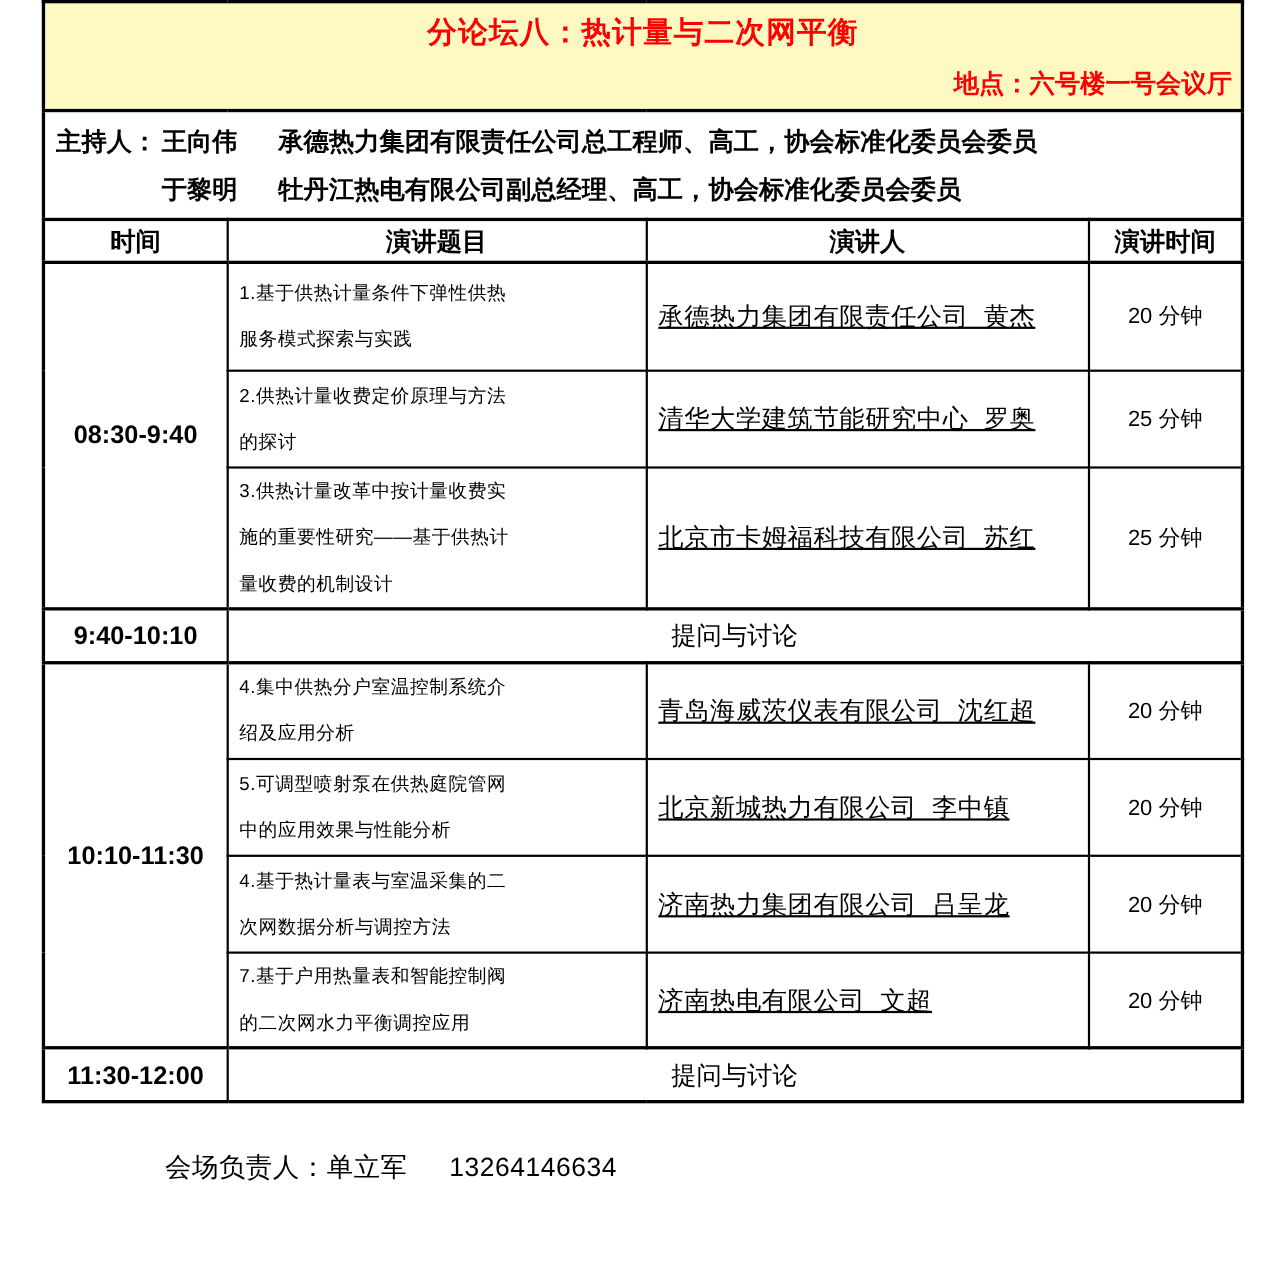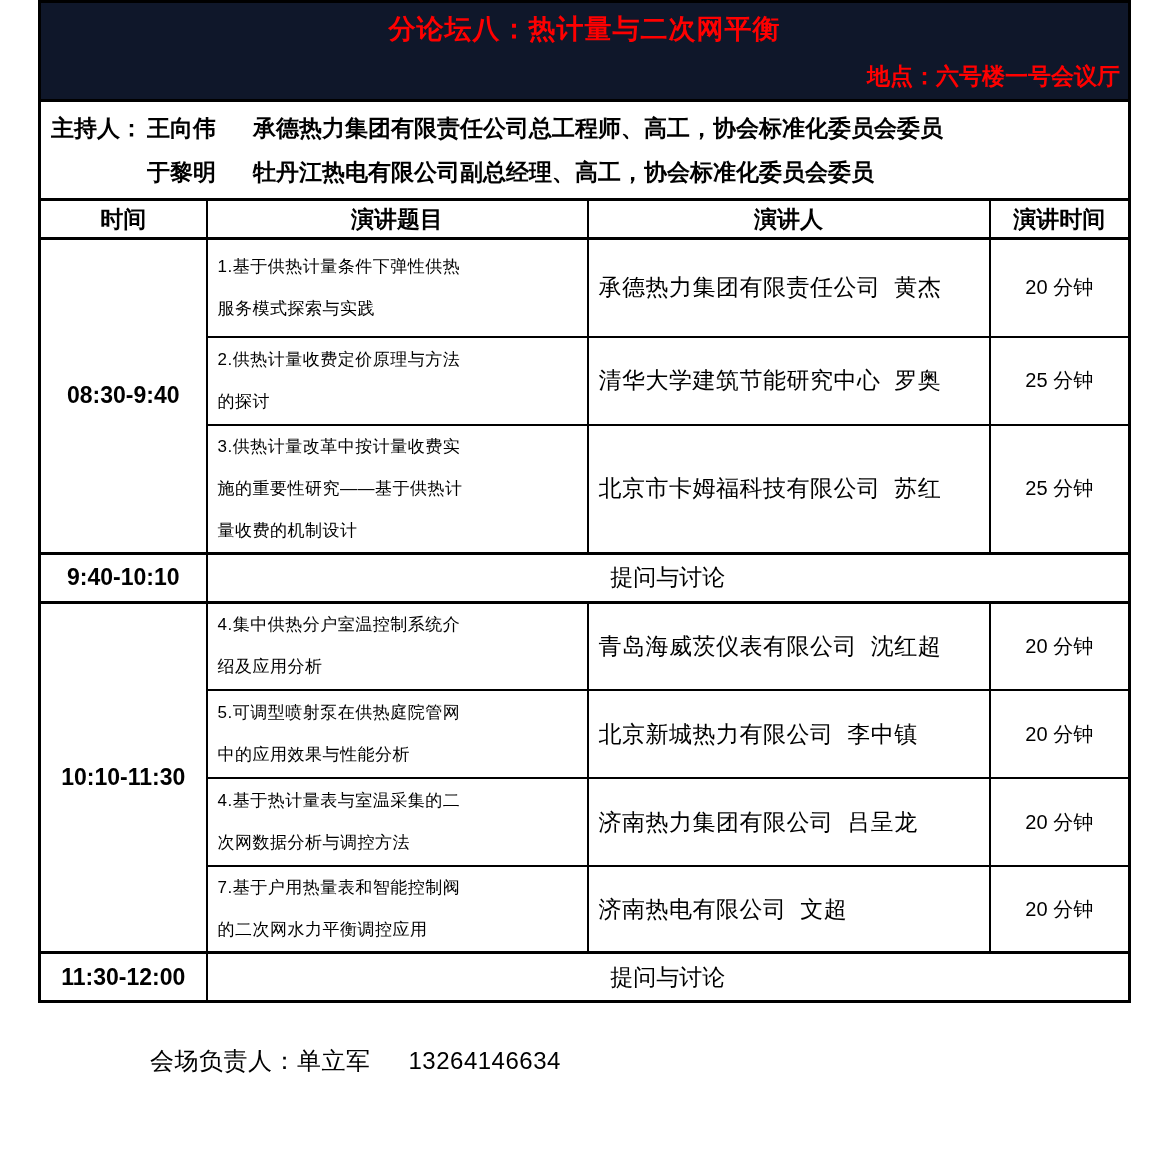--- a/index.html
+++ b/index.html
@@ -82,20 +82,21 @@
     vertical-align:middle;
     white-space:pre-line;
     letter-spacing:0.5px;
   }
   td.speaker {
     font-size:23px;
     padding-left:10px;
     vertical-align:middle;
     letter-spacing:0.5px;
     white-space:pre;
+    text-decoration:underline;
   }
   td.dur { text-align:center; font-size:20px; vertical-align:middle; }
 
   tr.h98  { height:98px; }
   tr.h88  { height:88px; }
   tr.h124 { height:124px; }
   tr.h84  { height:84px; }
 
   tr.qa td {
     height:44px;
@@ -121,21 +122,21 @@
   <table class="tbl">
     <colgroup>
       <col style="width:167px">
       <col style="width:381px">
       <col style="width:402px">
       <col style="width:140px">
     </colgroup>
 
     <tbody>
         <tr>
-      <td class="banner-cell" colspan="4" style="background-color: #0f172a;">
+      <td class="banner-cell" colspan="4" style="background-color: #fef9c3;">
         <div class="forum-title" style="color: rgb(255, 0, 0);">分论坛八：热计量与二次网平衡</div>
         <div class="forum-loc" style="color: rgb(255, 0, 0);">地点：六号楼一号会议厅</div>
       </td>
     </tr>
 
     <tr>
       <td class="hosts-cell" colspan="4">
         <div class="host-line">
           <span class="host-label">主持人：</span><span class="host-name">王向伟</span><span>承德热力集团有限责任公司总工程师、高工，协会标准化委员会委员</span>
         </div>

